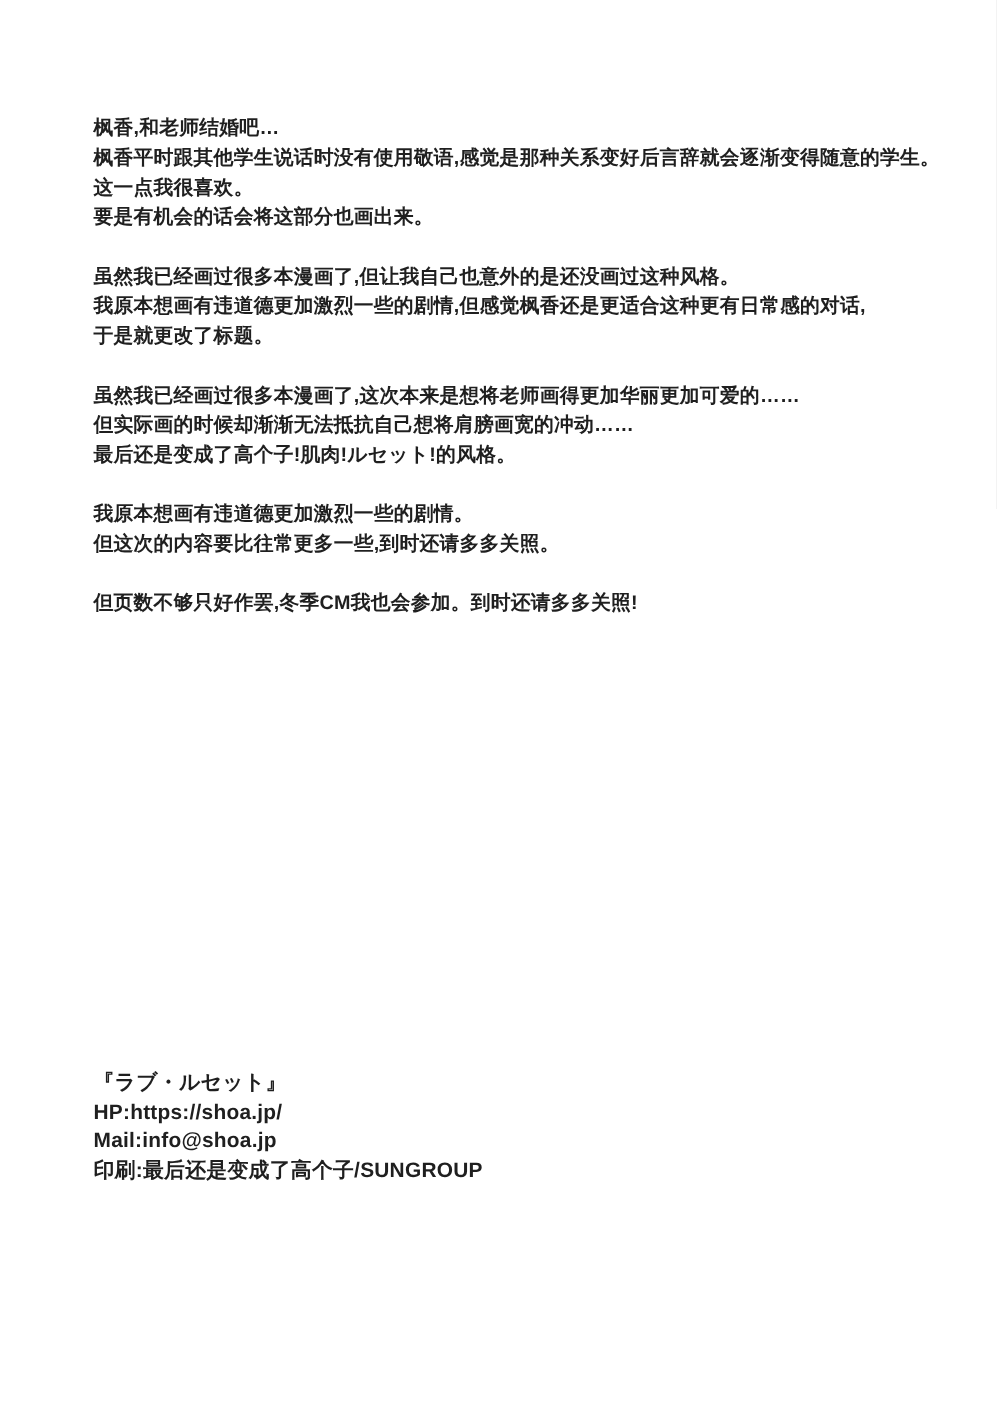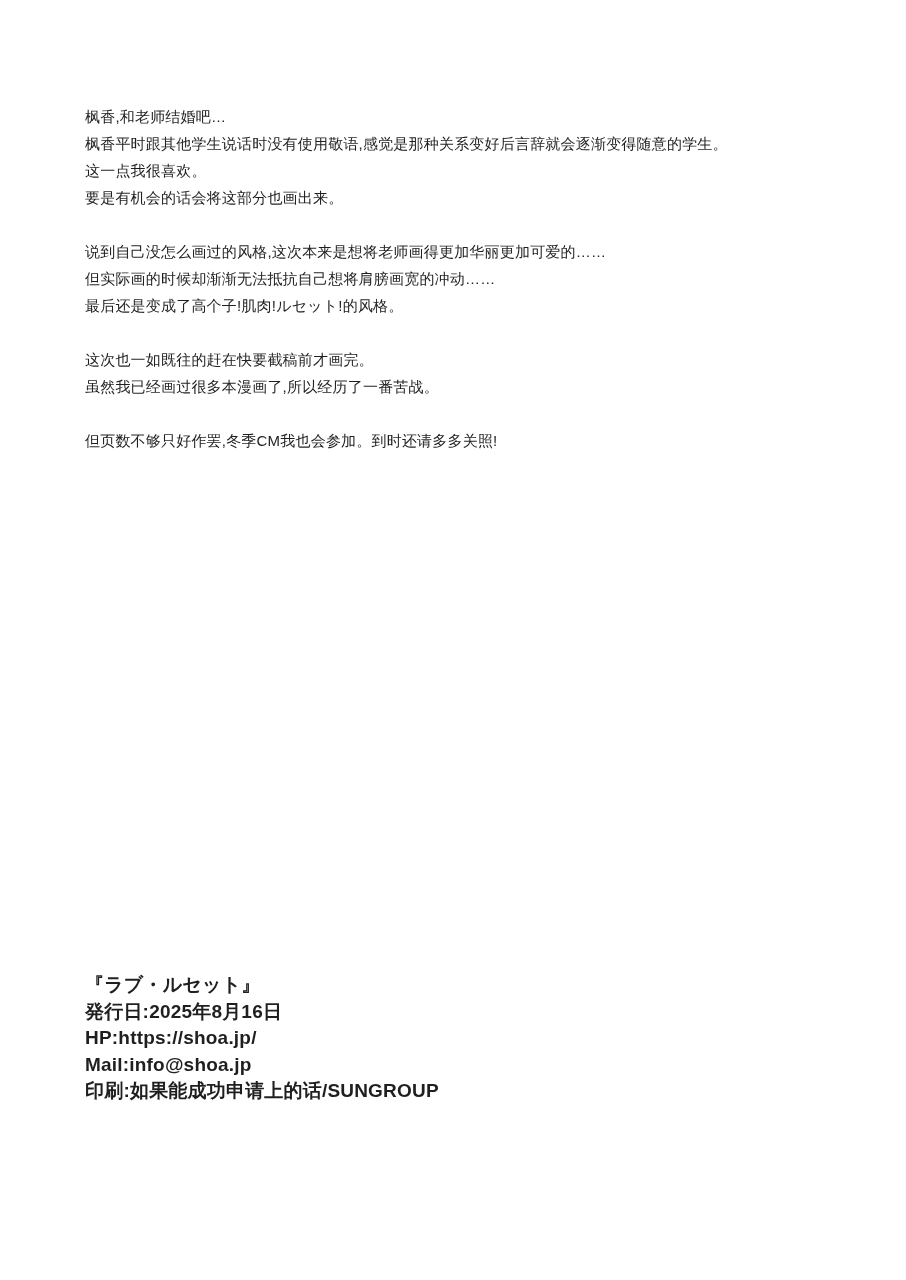--- a/index.html
+++ b/index.html
@@ -19,23 +19,23 @@
   .afterword {
     position: absolute;
     left: 85px;
     top: 103px;
     width: 790px;
   }
   .afterword .para {
     margin: 0 0 27px 0;
   }
   .line {
-    font-size: 15px;
+    font-size: 18px;
     line-height: 27px;
-    font-weight: 400;
+    font-weight: 700;
     letter-spacing: 0.2px;
     white-space: nowrap;
   }
   .colophon {
     position: absolute;
     left: 85px;
     top: 972px;
     width: 790px;
   }
   .colophon .line {
@@ -50,34 +50,38 @@
 <div class="page">
 
   <div class="afterword">
     <div class="para">
       <div class="line">枫香,和老师结婚吧…</div>
       <div class="line">枫香平时跟其他学生说话时没有使用敬语,感觉是那种关系变好后言辞就会逐渐变得随意的学生。</div>
       <div class="line">这一点我很喜欢。</div>
       <div class="line">要是有机会的话会将这部分也画出来。</div>
     </div>
     <div class="para">
-      <div class="line">说到自己没怎么画过的风格,这次本来是想将老师画得更加华丽更加可爱的……</div>
+      <div class="line">虽然我已经画过很多本漫画了,但让我自己也意外的是还没画过这种风格。</div>
+      <div class="line">我原本想画有违道德更加激烈一些的剧情,但感觉枫香还是更适合这种更有日常感的对话,</div>
+      <div class="line">于是就更改了标题。</div>
+    </div>
+    <div class="para">
+      <div class="line">虽然我已经画过很多本漫画了,这次本来是想将老师画得更加华丽更加可爱的……</div>
       <div class="line">但实际画的时候却渐渐无法抵抗自己想将肩膀画宽的冲动……</div>
       <div class="line">最后还是变成了高个子!肌肉!ルセット!的风格。</div>
     </div>
     <div class="para">
-      <div class="line">这次也一如既往的赶在快要截稿前才画完。</div>
-      <div class="line">虽然我已经画过很多本漫画了,所以经历了一番苦战。</div>
+      <div class="line">我原本想画有违道德更加激烈一些的剧情。</div>
+      <div class="line">但这次的内容要比往常更多一些,到时还请多多关照。</div>
     </div>
     <div class="para">
       <div class="line">但页数不够只好作罢,冬季CM我也会参加。到时还请多多关照!</div>
     </div>
   </div>
 
   <div class="colophon">
     <div class="line">『ラブ・ルセット』</div>
-    <div class="line">発行日:2025年8月16日</div>
     <div class="line">HP:https://shoa.jp/</div>
     <div class="line">Mail:info@shoa.jp</div>
-    <div class="line">印刷:如果能成功申请上的话/SUNGROUP</div>
+    <div class="line">印刷:最后还是变成了高个子/SUNGROUP</div>
   </div>
 
 </div>
 
 </body></html>

